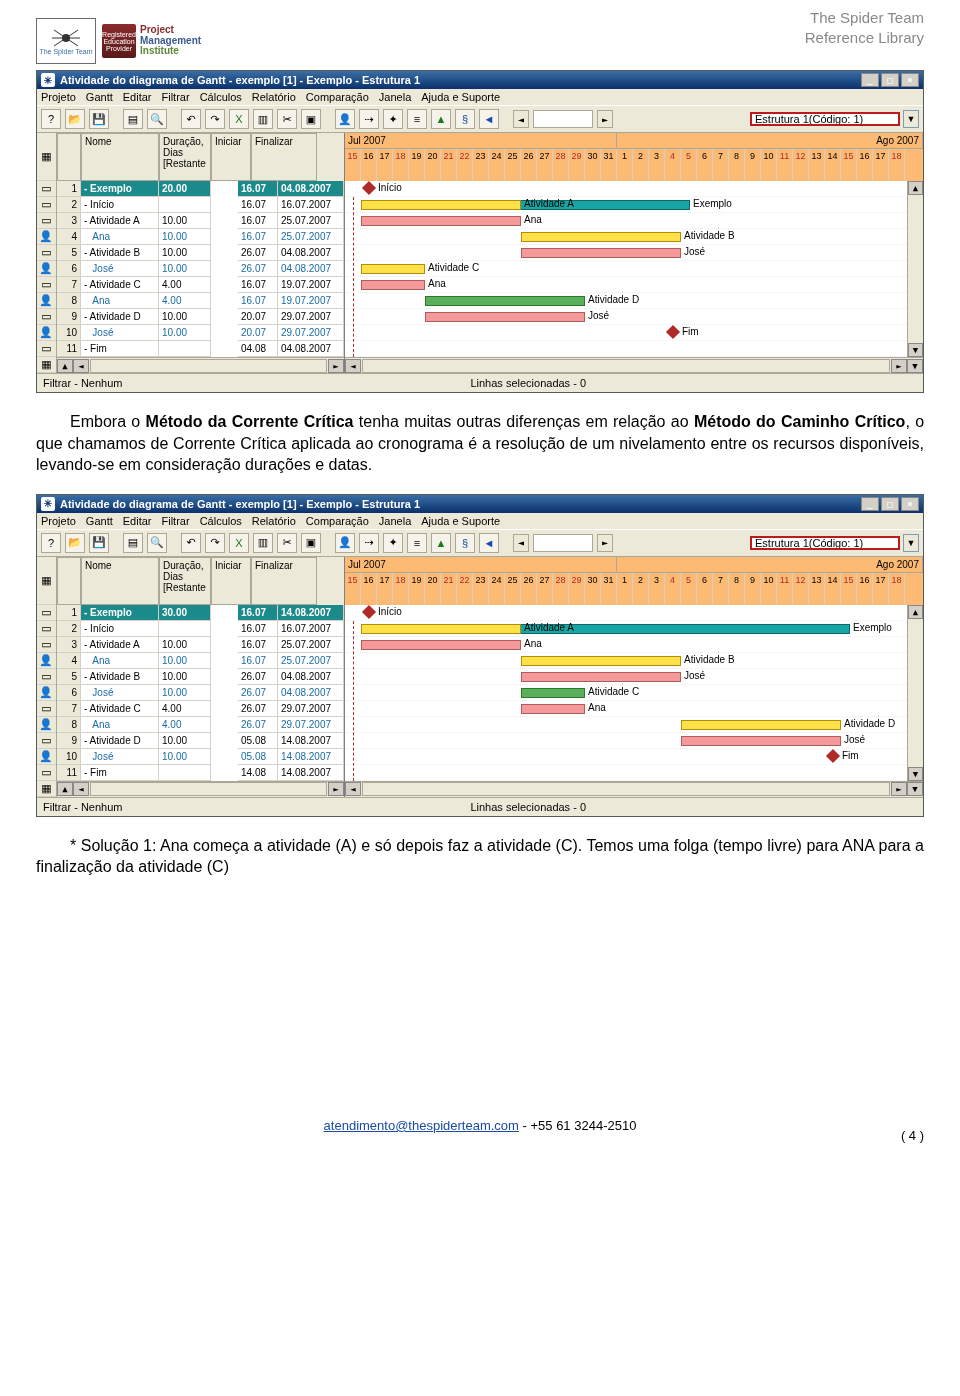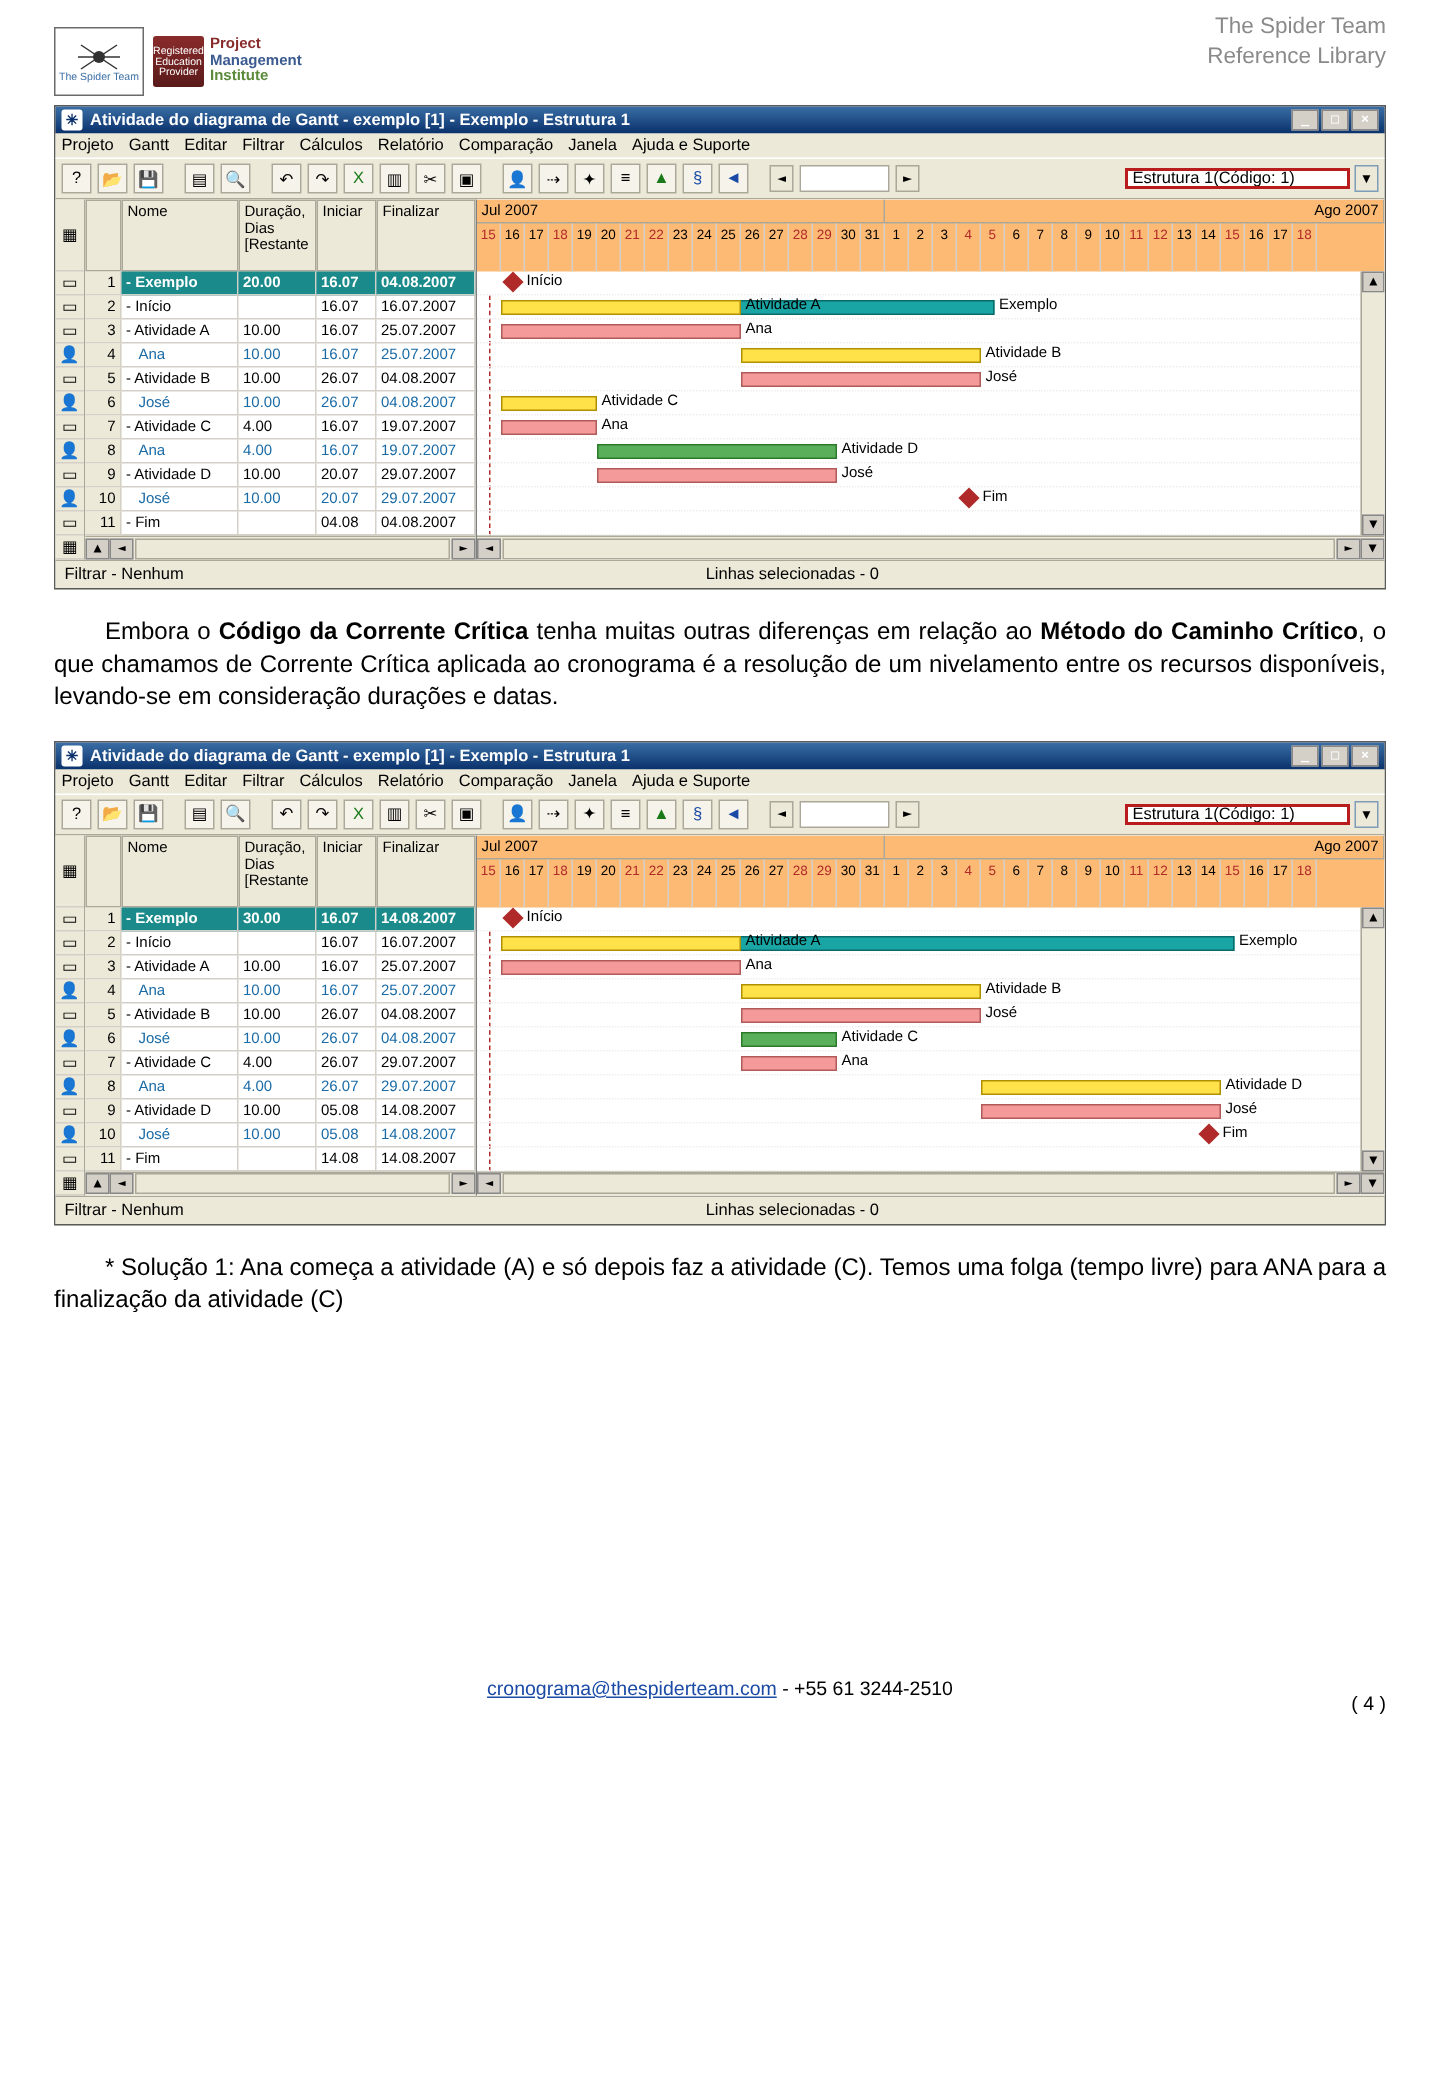--- a/index.html
+++ b/index.html
@@ -51,21 +51,21 @@
   .gh.rn{width:24px;}
   .gh.nm{width:78px;}
   .gh.du{width:52px;}
   .gh.in{width:40px;}
   .gh.fi{width:66px;}
   .grow { display:flex; height:16px; }
   .gc { border-right:1px solid #d4d0c8; border-bottom:1px solid #d4d0c8; padding:0 3px; font-size:10px; display:flex; align-items:center; overflow:hidden; white-space:nowrap;}
   .gc.rn{width:24px; background:#ece9d8; justify-content:flex-end; color:#000;}
   .gc.nm{width:78px;}
   .gc.du{width:52px;}
-  .gc.in{width:40px;}
+  .gc.in{width:40px;margin-left:27px;}
   .gc.fi{width:66px;}
   .grow.acc .gc.nm, .grow.acc .gc.du, .grow.acc .gc.in, .grow.acc .gc.fi { background:#1a8a8a; color:#fff; font-weight:bold;}
   .grow.res .gc.nm { color:#1a6aa5; }
   .grow.res .gc.in, .grow.res .gc.fi, .grow.res .gc.du { color:#1a6aa5; }
   .hsb { height:16px; background:#ece9d8; display:flex; align-items:center; border-top:1px solid #aca899;}
   .hsb .sbtn{width:16px;height:14px;border:1px solid #888;background:#d4d0c8;font-size:9px;display:flex;align-items:center;justify-content:center;font-family:monospace;}
   .hsb .strack{flex:1;height:14px;background:#ece9d8;border:1px solid #aca899; margin:0 1px;}
 
   .chart-col { flex:1; background:#fff; position:relative; overflow:hidden;}
   .timehead { height:48px; background:#fdba74; display:flex; flex-direction:column;}
@@ -393,21 +393,21 @@
           </div>
       </div>
     </div>
     <div class="statusbar">
       <div class="sseg">Filtrar -  Nenhum</div>
       <div class="sseg" style="margin-left:auto;margin-right:auto;">Linhas selecionadas -  0</div>
     </div>
   </div>
 
   <p class="para" style="text-indent:34px;">
-    <span>Embora o </span><b>Código da Corrente Crítica</b><span> tenha muitas outras diferenças em relação ao </span><b>Método do Caminho Crítico</b><span>, o que chamamos de Corrente Crítica aplicada ao cronograma é a resolução de um nivelamento entre os recursos disponíveis, levando-se em consideração durações e datas.</span>
+    <span>Embora o </span><b>Método da Corrente Crítica</b><span> tenha muitas outras diferenças em relação ao </span><b>Método do Caminho Crítico</b><span>, o que chamamos de Corrente Crítica aplicada ao cronograma é a resolução de um nivelamento entre os recursos disponíveis, levando-se em consideração durações e datas.</span>
   </p>
 
   <div class="gantt-window">
     <div class="titlebar">
       <span class="sp-ico">✳</span>
       <span>Atividade do diagrama de Gantt - exemplo [1] - Exemplo - Estrutura 1</span>
       <span class="spacer"></span>
       <div class="winbtns">
         <div class="winbtn">_</div>
         <div class="winbtn">□</div>
@@ -672,16 +672,16 @@
     </div>
     <div class="statusbar">
       <div class="sseg">Filtrar -  Nenhum</div>
       <div class="sseg" style="margin-left:auto;margin-right:auto;">Linhas selecionadas -  0</div>
     </div>
   </div>
 
   <p class="para" style="text-indent:34px;">* Solução 1: Ana começa a atividade (A) e só depois faz a atividade (C). Temos uma folga (tempo livre) para ANA para a finalização da atividade (C)</p>
 
   <div class="footer">
-    <a>cronograma@thespiderteam.com</a><span> - +55 61 3244-2510</span>
+    <a>atendimento@thespiderteam.com</a><span> - +55 61 3244-2510</span>
   </div>
   <div class="pagenum">( 4 )</div>
 </div>
 
 </body></html>

